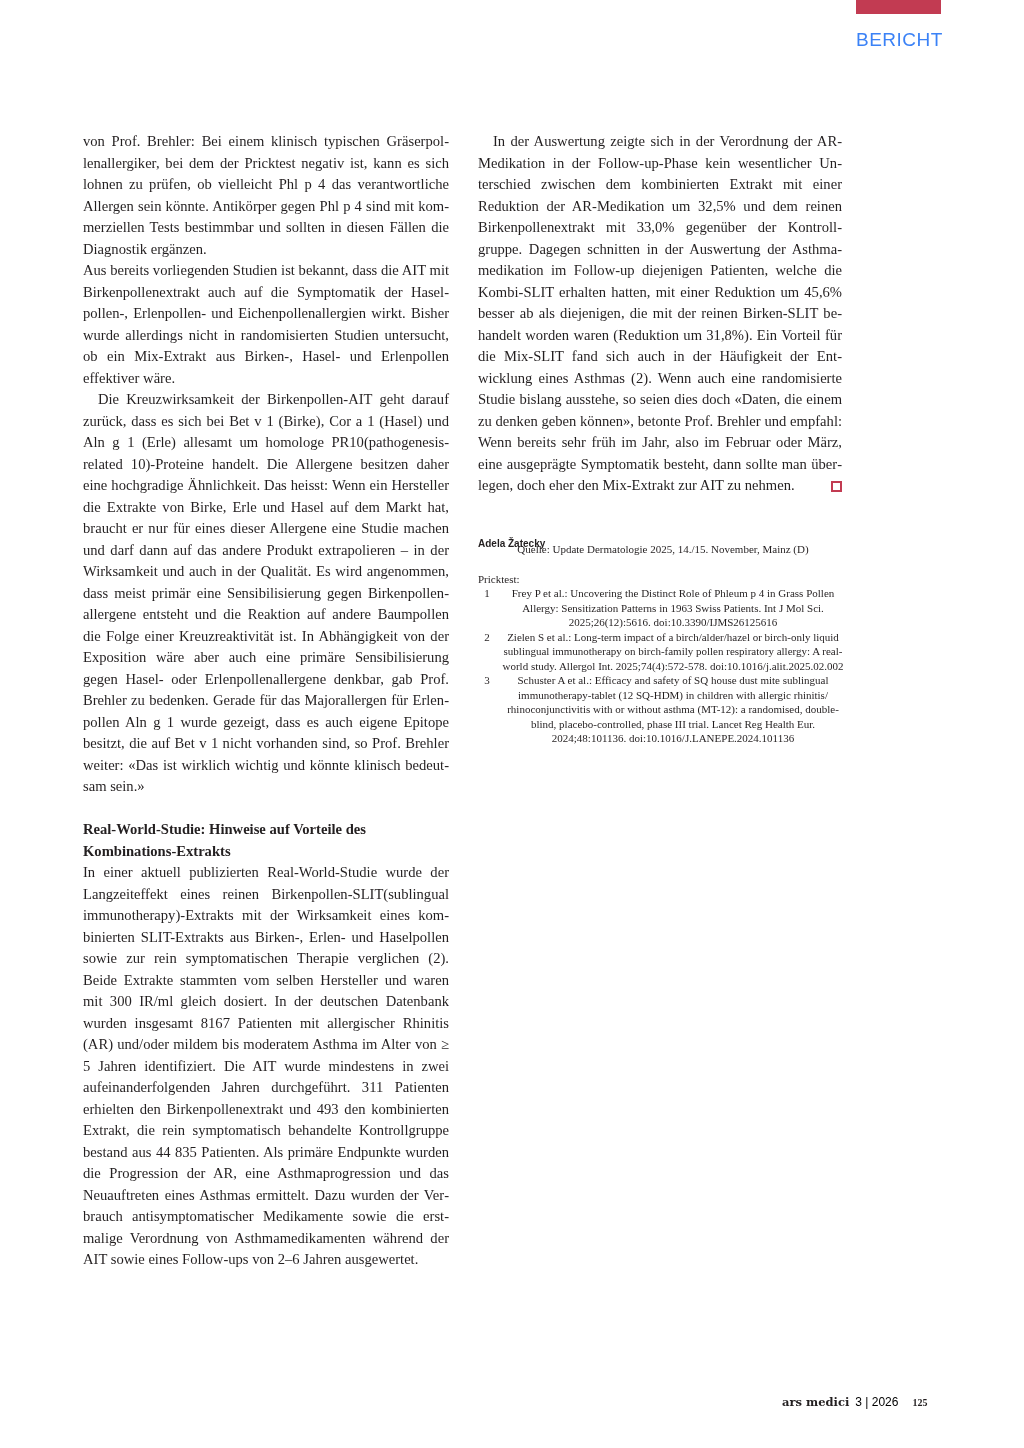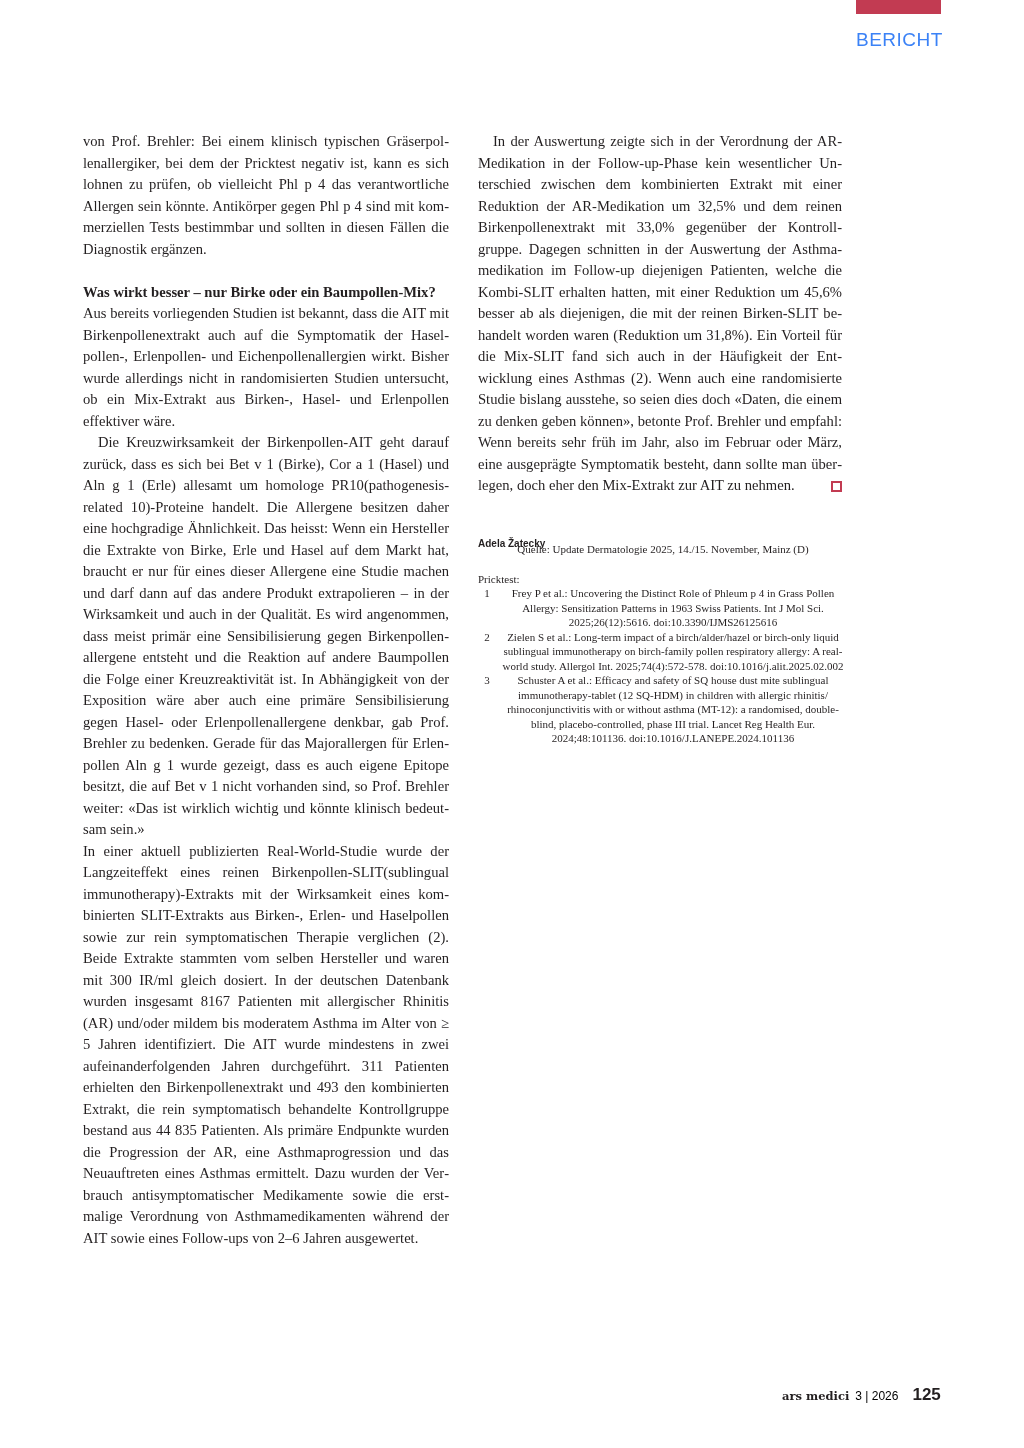--- a/index.html
+++ b/index.html
@@ -17,33 +17,33 @@
   .serif-small { font-family: Liberation Serif, serif; font-size: 11px; line-height: 14.5px; color: #231f20; text-align: center; }
   .source { position: absolute; left: 478px; top: 542px; width: 370px; }
   .refs-title { position: absolute; left: 478px; top: 572px; }
   .refs { position: absolute; left: 478px; top: 586px; width: 372px; margin: 0; padding: 0; list-style: none; }
   .refs li { display: flex; }
   .refs .num { width: 18px; flex: none; }
   .refs .txt { flex: 1; }
   .footer { position: absolute; left: 782px; top: 1385px; display: flex; align-items: baseline; gap: 6px; }
   .footer .mag { font-family: "DejaVu Serif", serif; font-weight: bold; font-size: 11.5px; text-align: center; }
   .footer .issue { font-family: "Liberation Sans", sans-serif; font-size: 12px; color: #000000; }
-  .footer .page { font-family: Liberation Sans, sans-serif; font-weight: bold; font-size: 17px; margin-left: 8px; }
+  .footer .page { font-family: Liberation Serif, serif; font-weight: bold; font-size: 10px; margin-left: 8px; margin-top: 12px; }
 </style>
 </head>
 <body>
 
 <div class="red-tab"></div>
 <div class="section-label">BERICHT</div>
 
 <div class="col col-left">
   <p>von Prof. Brehler: Bei einem klinisch typischen Gräserpol­lenallergiker, bei dem der Pricktest negativ ist, kann es sich lohnen zu prüfen, ob vielleicht Phl p 4 das verantwortliche Allergen sein könnte. Antikörper gegen Phl p 4 sind mit kom­merziellen Tests bestimmbar und sollten in diesen Fällen die Diagnostik ergänzen.</p>
-  <h2>Was wirkt besser – nur Birke oder ein Baumpollen-Mix?</h2>
   <p>Aus bereits vorliegenden Studien ist bekannt, dass die AIT mit Birkenpollenextrakt auch auf die Symptomatik der Hasel­pollen-, Erlenpollen- und Eichenpollenallergien wirkt. Bis­her wurde allerdings nicht in randomisierten Studien unter­sucht, ob ein Mix-Extrakt aus Birken-, Hasel- und Erlenpollen effektiver wäre.</p>
   <p class="indent">Die Kreuzwirksamkeit der Birkenpollen-AIT geht darauf zurück, dass es sich bei Bet v 1 (Birke), Cor a 1 (Hasel) und Aln g 1 (Erle) allesamt um homologe PR10(pathogenesis-related 10)-Proteine handelt. Die Allergene besitzen daher eine hochgradige Ähnlichkeit. Das heisst: Wenn ein Herstel­ler die Extrakte von Birke, Erle und Hasel auf dem Markt hat, braucht er nur für eines dieser Allergene eine Studie machen und darf dann auf das andere Produkt extrapolieren – in der Wirksamkeit und auch in der Qualität. Es wird angenommen, dass meist primär eine Sensibilisierung gegen Birkenpollen­allergene entsteht und die Reaktion auf andere Baumpollen die Folge einer Kreuzreaktivität ist. In Abhängigkeit von der Exposition wäre aber auch eine primäre Sensibilisierung gegen Hasel- oder Erlenpollenallergene denkbar, gab Prof. Brehler zu bedenken. Gerade für das Majorallergen für Erlen­pollen Aln g 1 wurde gezeigt, dass es auch eigene Epitope besitzt, die auf Bet v 1 nicht vorhanden sind, so Prof. Brehler weiter: «Das ist wirklich wichtig und könnte klinisch bedeut­sam sein.»</p>
+  <h2>Real-World-Studie: Hinweise auf Vorteile des Kombinations-Extrakts</h2>
   <p>In einer aktuell publizierten Real-World-Studie wurde der Langzeiteffekt eines reinen Birkenpollen-SLIT(sublingual immunotherapy)-Extrakts mit der Wirksamkeit eines kom­binierten SLIT-Extrakts aus Birken-, Erlen- und Haselpollen sowie zur rein symptomatischen Therapie verglichen (2). Beide Extrakte stammten vom selben Hersteller und waren mit 300 IR/ml gleich dosiert. In der deutschen Datenbank wurden insgesamt 8167 Patienten mit allergischer Rhinitis (AR) und/oder mildem bis moderatem Asthma im Alter von ≥ 5 Jahren identifiziert. Die AIT wurde mindestens in zwei aufeinanderfolgenden Jahren durchgeführt. 311 Patienten erhielten den Birkenpollenextrakt und 493 den kombinierten Extrakt, die rein symptomatisch behandelte Kontrollgruppe bestand aus 44 835 Patienten. Als primäre Endpunkte wur­den die Progression der AR, eine Asthmaprogression und das Neuauftreten eines Asthmas ermittelt. Dazu wurden der Ver­brauch antisymptomatischer Medikamente sowie die erst­malige Verordnung von Asthmamedikamenten während der AIT sowie eines Follow-ups von 2–6 Jahren ausgewertet.</p>
 </div>
 
 <div class="col col-right">
   <p class="indent"><span>In der Auswertung zeigte sich in der Verordnung der AR-Medikation in der Follow-up-Phase kein wesentlicher Un­terschied zwischen dem kombinierten Extrakt mit einer Reduktion der AR-Medikation um 32,5% und dem reinen Birkenpollenextrakt mit 33,0% gegenüber der Kontroll­gruppe. Dagegen schnitten in der Auswertung der Asthma­medikation im Follow-up diejenigen Patienten, welche die Kombi-SLIT erhalten hatten, mit einer Reduktion um 45,6% besser ab als diejenigen, die mit der reinen Birken-SLIT be­handelt worden waren (Reduktion um 31,8%). Ein Vorteil für die Mix-SLIT fand sich auch in der Häufigkeit der Ent­wicklung eines Asthmas (2). Wenn auch eine randomisierte Studie bislang ausstehe, so seien dies doch «Daten, die einem zu denken geben können», betonte Prof. Brehler und empfahl: Wenn bereits sehr früh im Jahr, also im Februar oder März, eine ausgeprägte Symptomatik besteht, dann sollte man über­legen, doch eher den Mix-Extrakt zur AIT zu nehmen.</span><span class="end-mark"></span></p>
 </div>
 
 <div class="author">Adela Žatecky</div>
 <div class="source serif-small">Quelle: Update Dermatologie 2025, 14./15. November, Mainz (D)</div>
 <div class="refs-title serif-small">Pricktest:</div>

